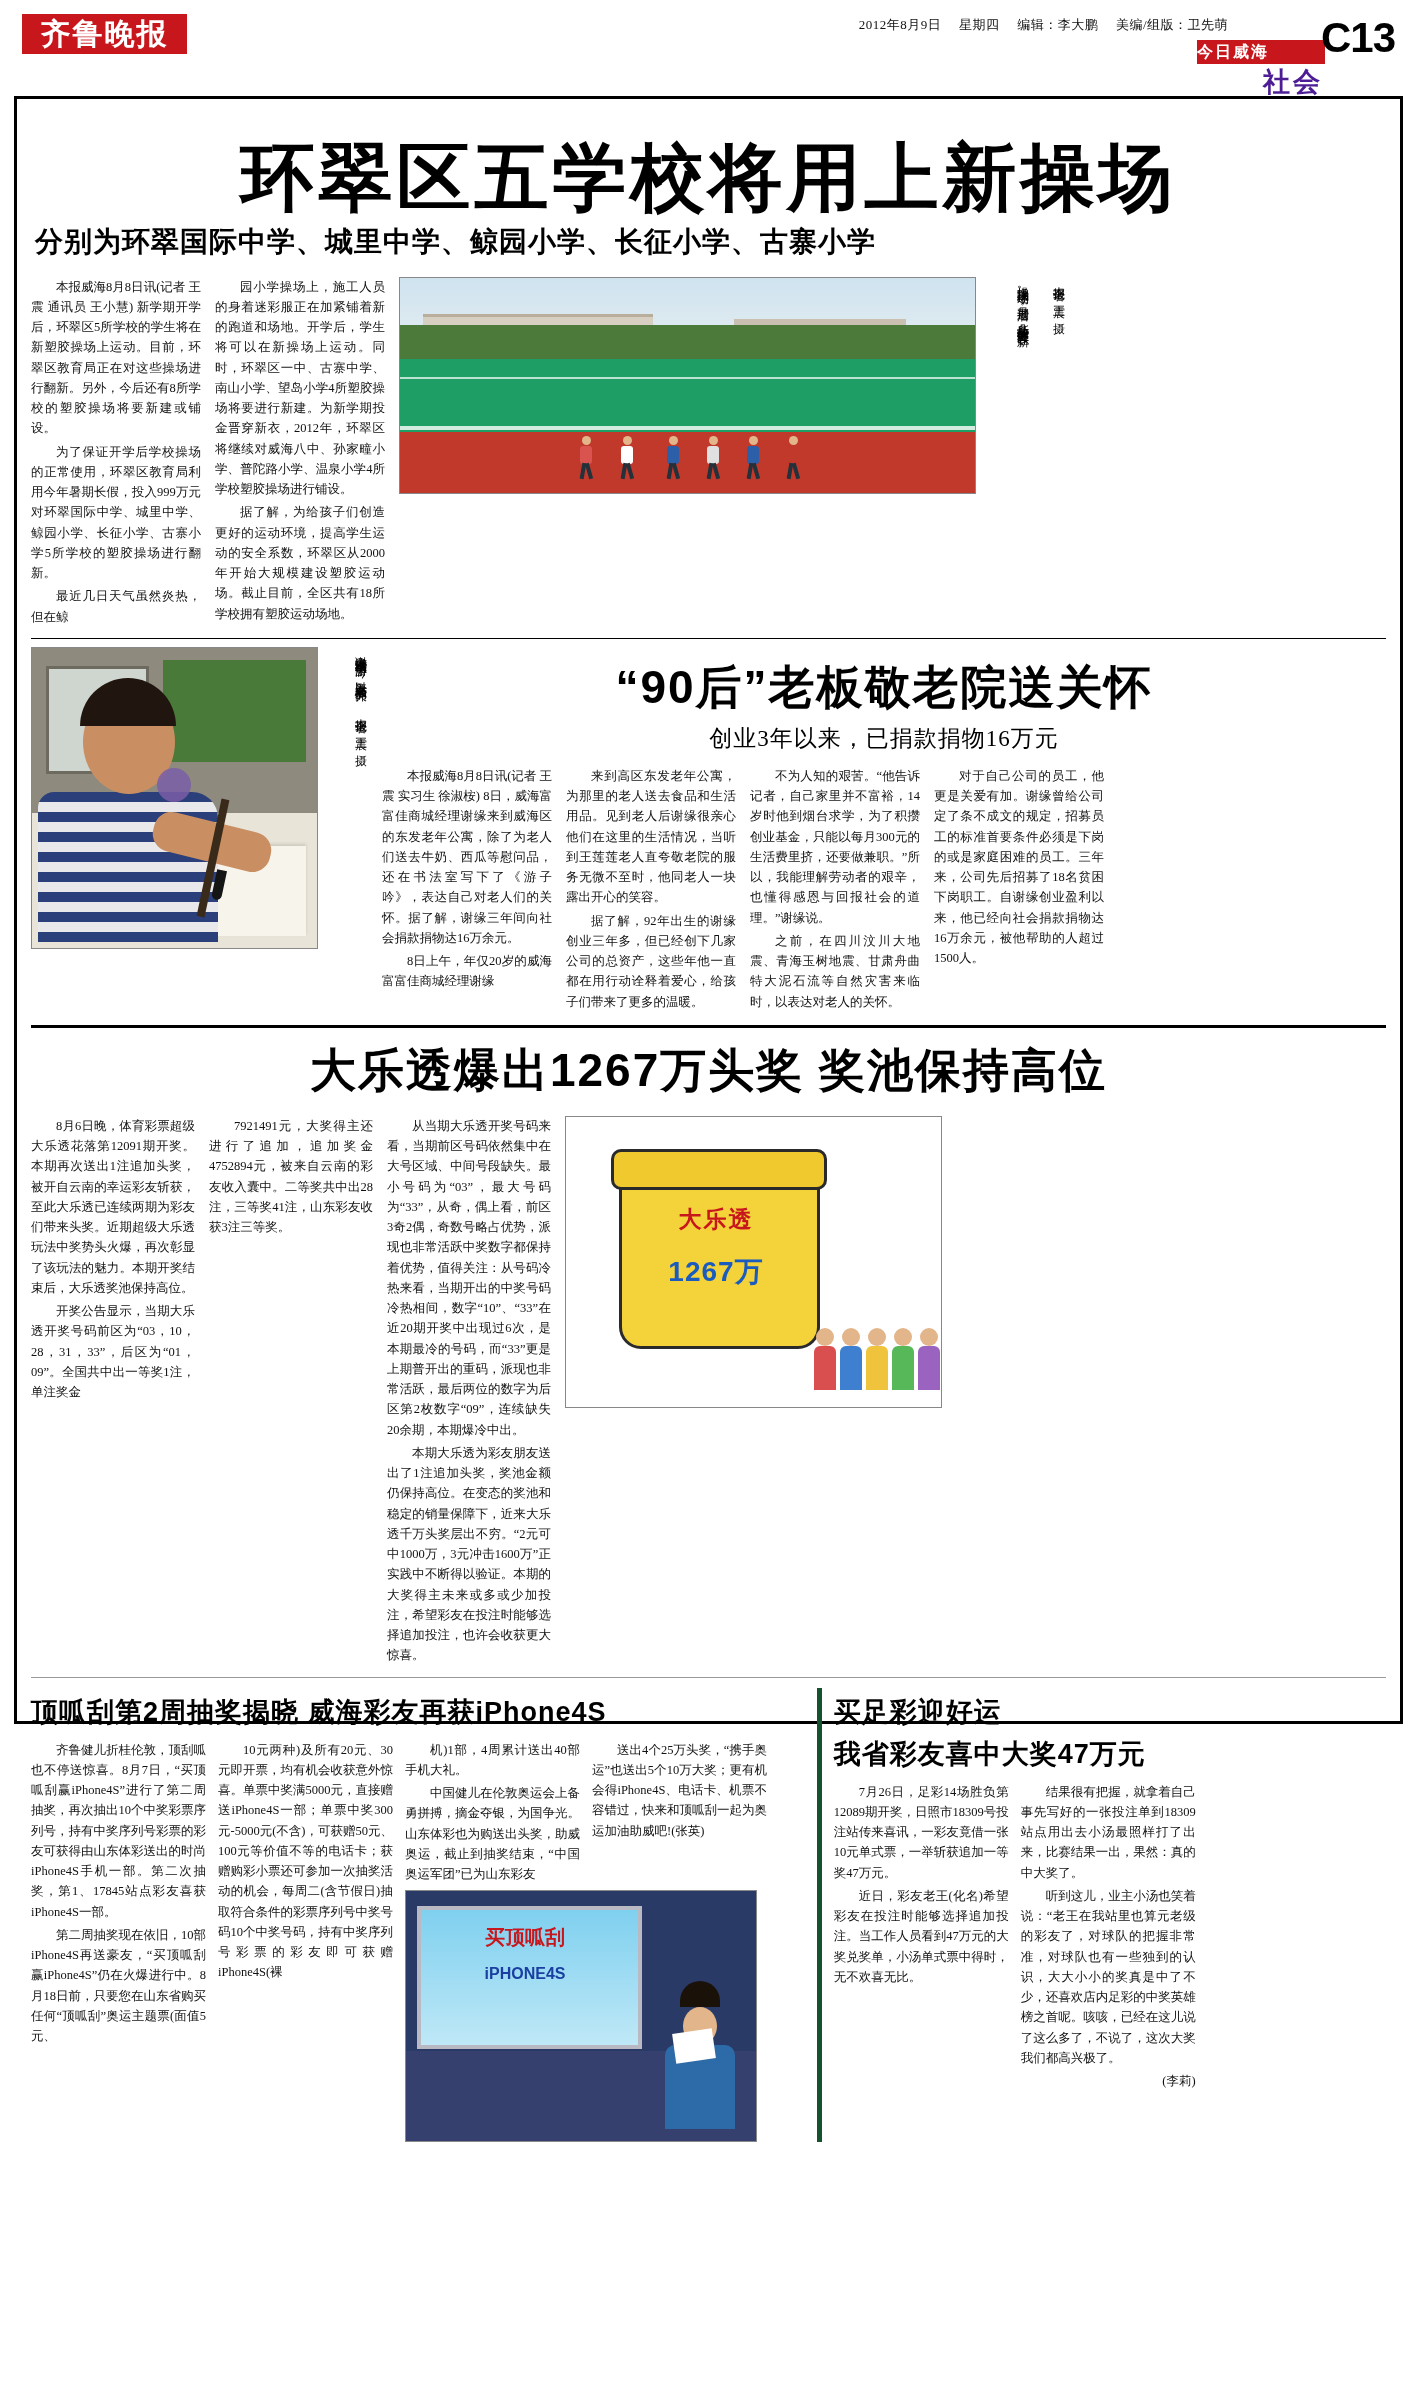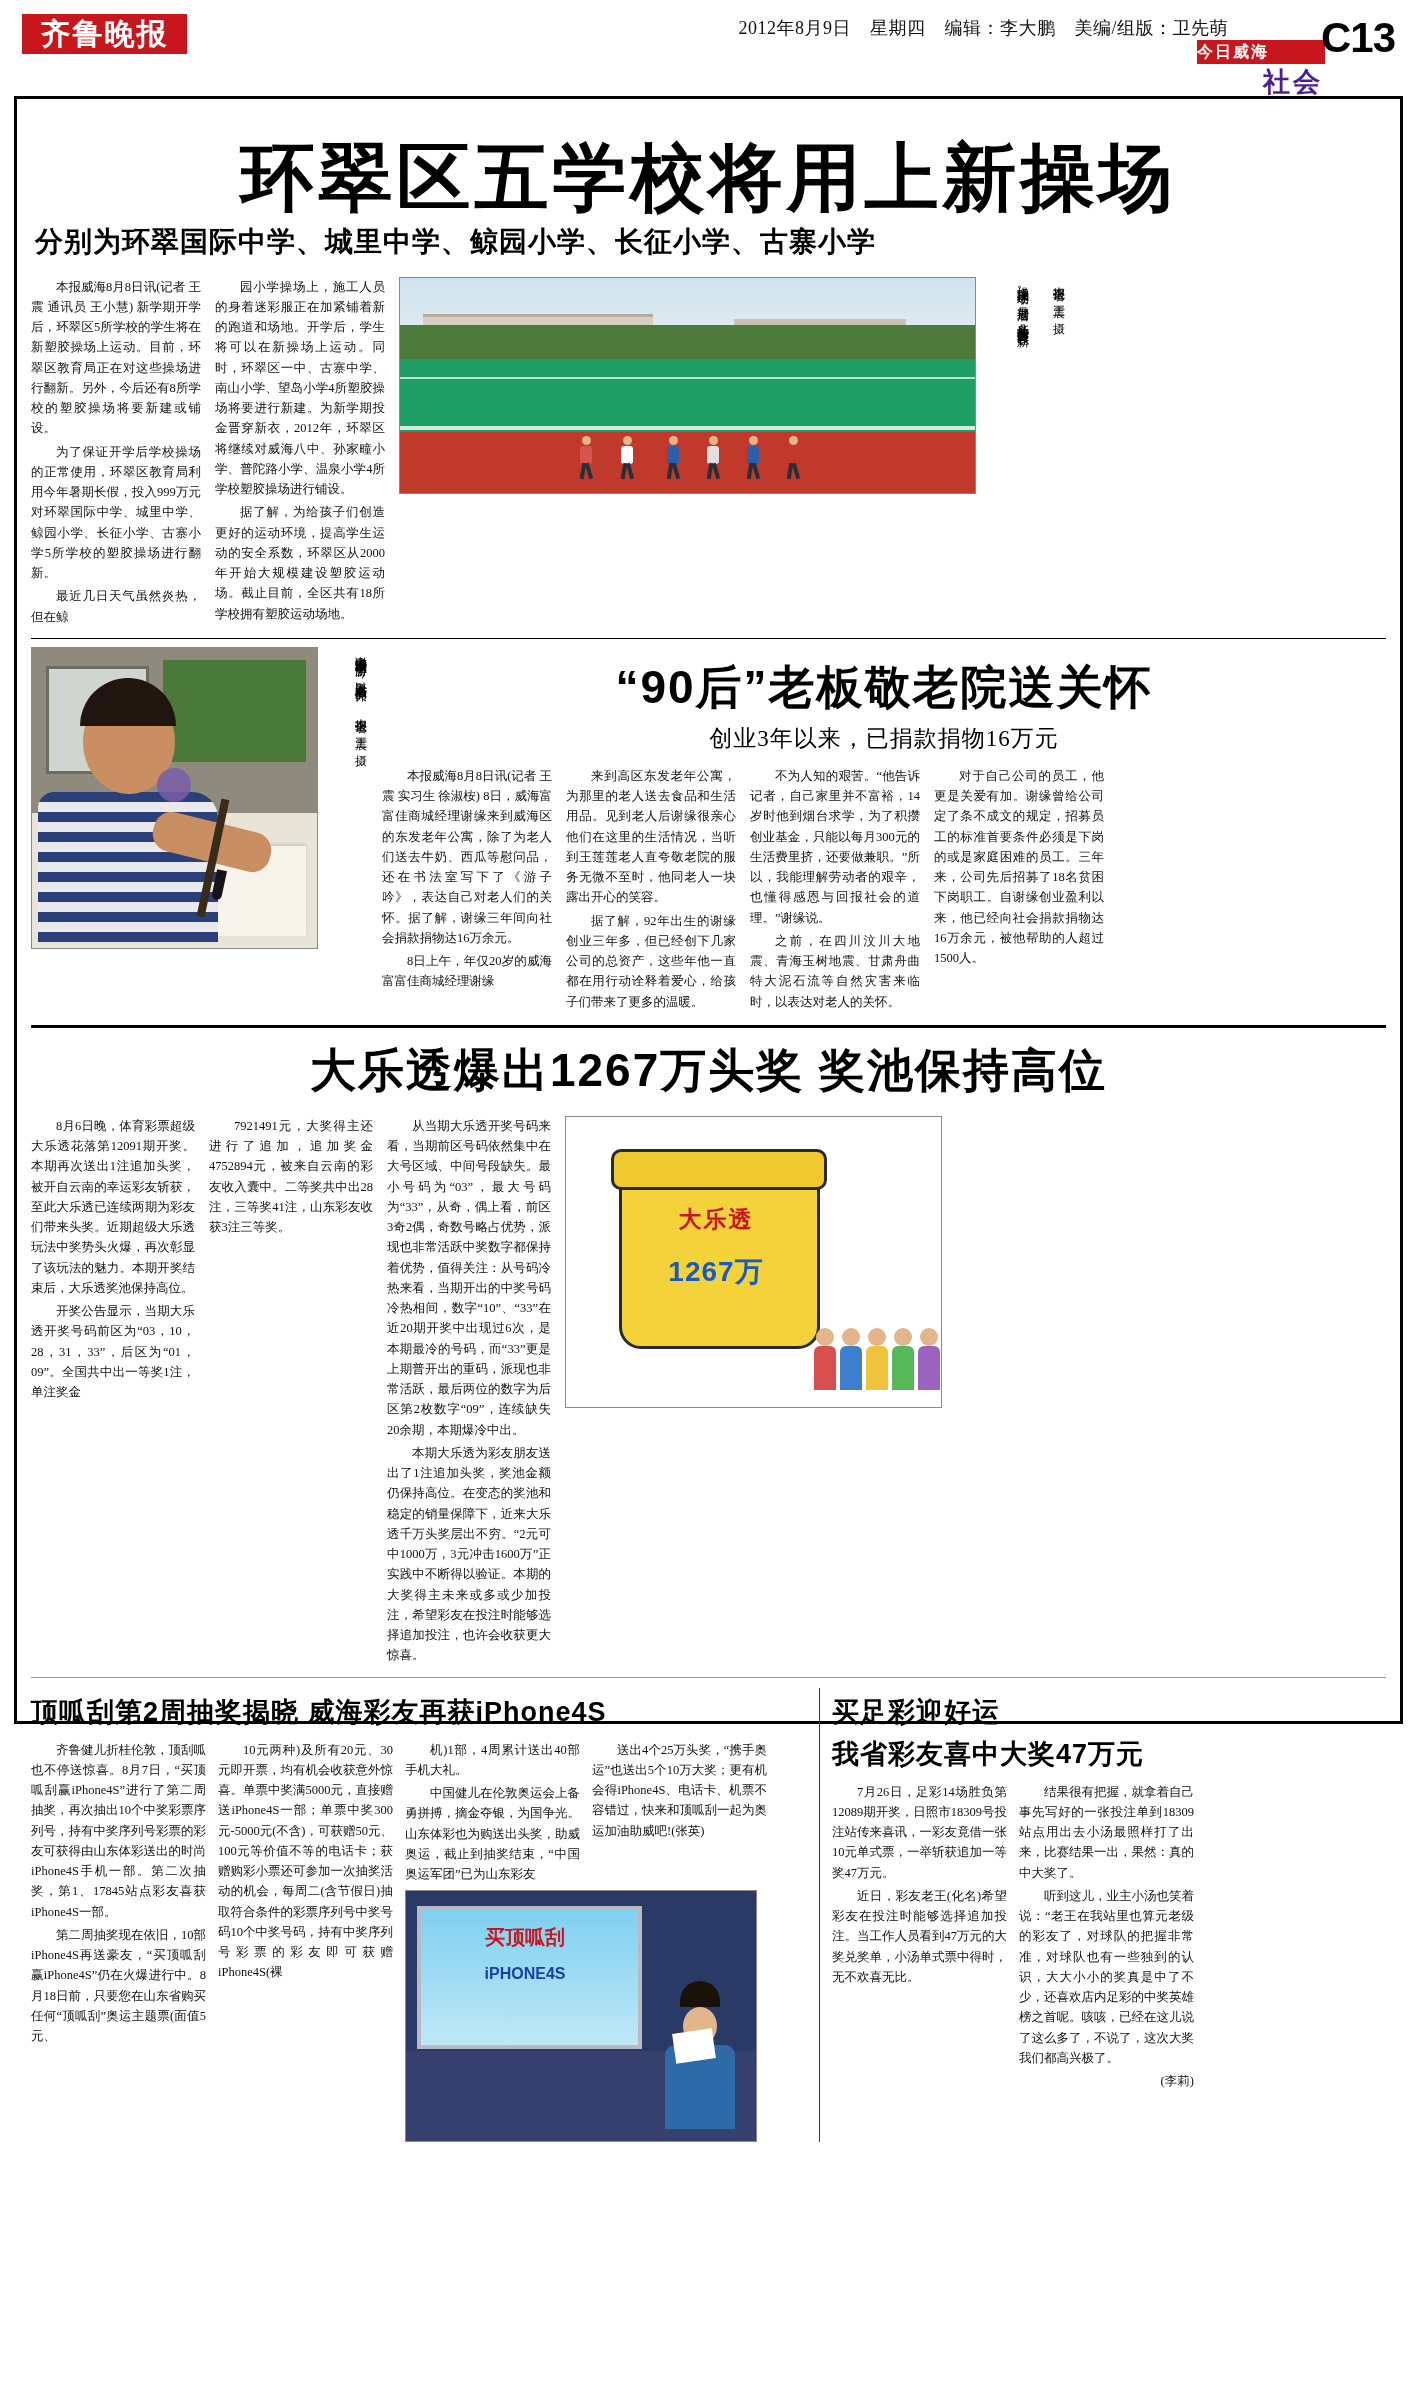--- a/index.html
+++ b/index.html
@@ -34,21 +34,21 @@
     font-family:"Liberation Serif", serif;
     font-weight:bold;
     font-size:30px;
     letter-spacing:2px;
     text-align:center;
     line-height:40px;
   }
   .mast-info{
     position:absolute;
     right:175px; top:16px;
-    font-size:18px;
+    font-size:13px;
     color:#111;
     letter-spacing:.5px;
     white-space:nowrap;
   }
   .mast-info span{margin-left:14px;}
   .today-badge{
     position:absolute;
     right:78px; top:40px;
     width:128px;height:24px;
     background:#c8161d;
@@ -81,21 +81,21 @@
     border:3px solid #000;
     padding:26px 14px 14px 14px;
     box-sizing:border-box;
     height:1628px;
     position:relative;
   }
   .hr-thick{border:0;border-top:3px solid #000;margin:10px 0;}
   .hr-thin{border:0;border-top:1px solid #000;margin:8px 0;}
   .hr-gray{border:0;border-top:1px solid #999;margin:8px 0;}
   .vrule{
-    border-left:1px solid #14532d;
+    border-left:5px solid #14532d;
     margin-left:22px;
   }
 
   
   .head1{
     font-family:"Liberation Sans", sans-serif;
     font-weight:bold;
     font-size:74px;
     letter-spacing:4px;
     text-align:center;

